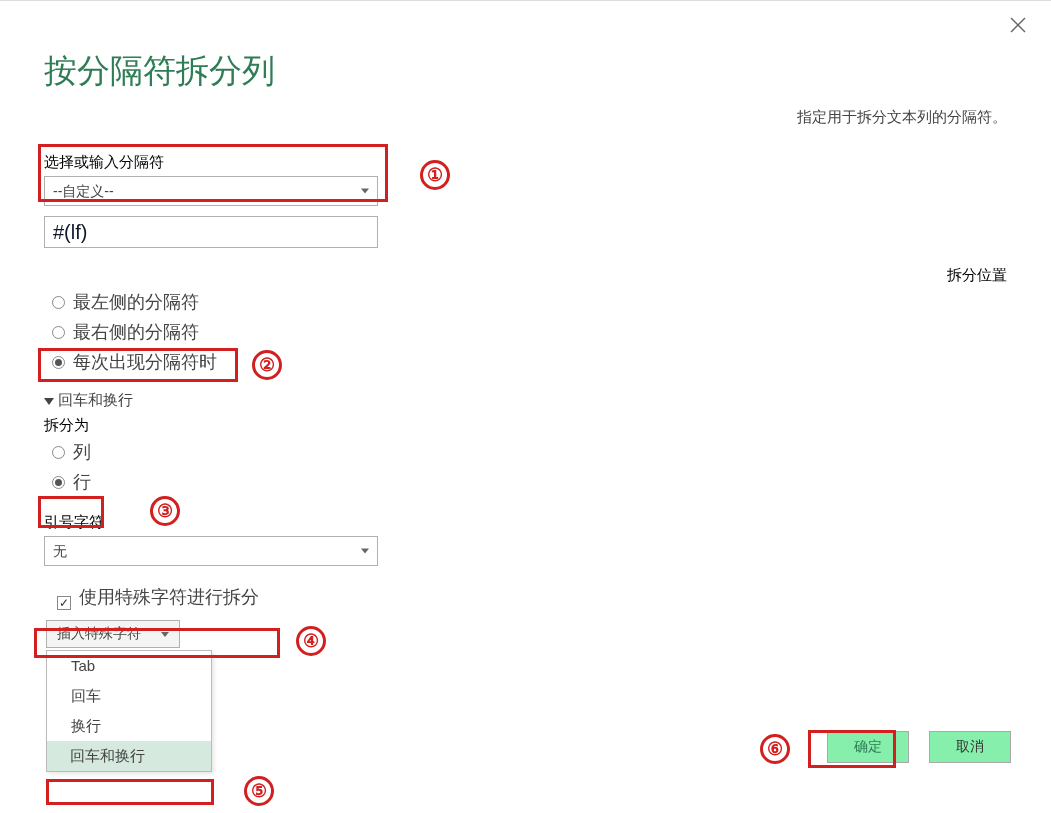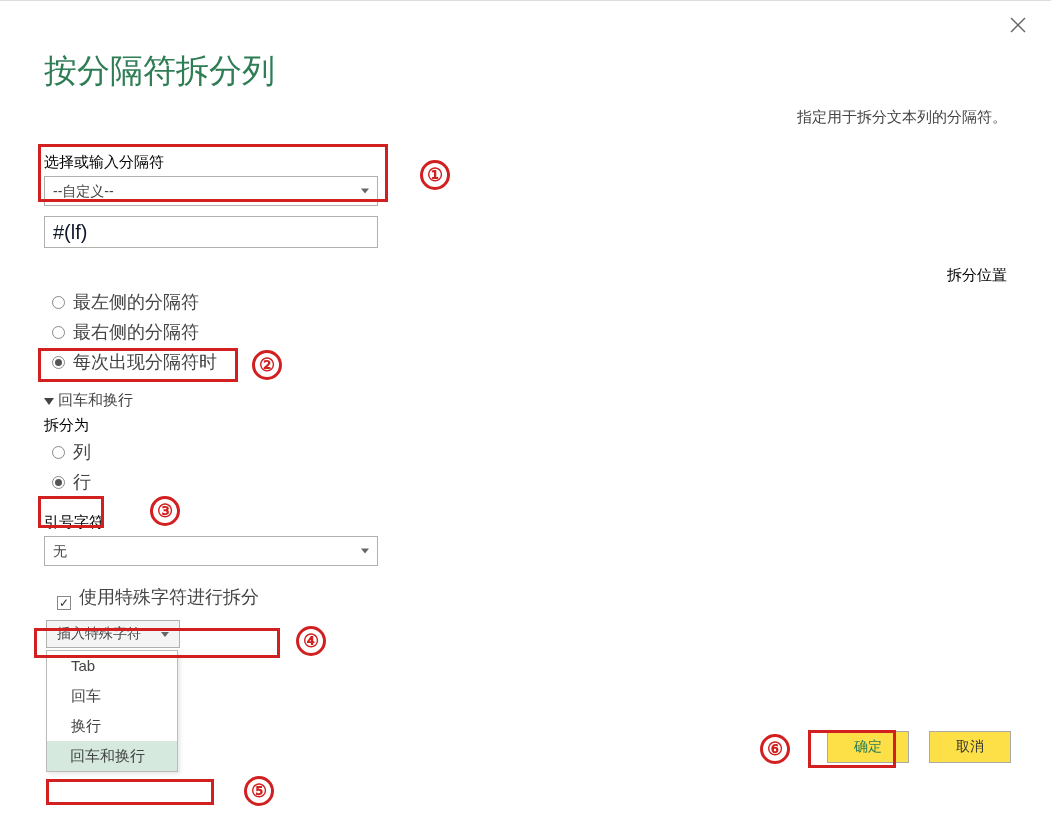--- a/index.html
+++ b/index.html
@@ -135,21 +135,21 @@
   }
   .insert-btn .chev {
     width: 0; height: 0;
     border-left: 4px solid transparent;
     border-right: 4px solid transparent;
     border-top: 5px solid #666;
   }
   .dropdown-menu {
     border: 1px solid #bbb;
     background: #fff;
-    width: 132px;
+    width: 166px;
     margin-top: 2px;
     margin-left: 2px;
     box-shadow: 2px 2px 4px rgba(0,0,0,0.1);
   }
   .dropdown-menu .menu-item {
     padding: 4px 24px;
     color: #444;
     font-size: 15px;
     cursor: pointer;
     line-height: 22px;
@@ -160,21 +160,21 @@
   }
   .footer-btns {
     position: absolute;
     bottom: 50px;
     right: 40px;
     display: flex;
     gap: 20px;
   }
   .btn {
     border: 1px solid #aaa;
-    background: #fde047;
+    background: #86efac;
     padding: 6px 26px;
     cursor: pointer;
     font-size: 14px;
     color: #333;
   }
   .btn.primary { color: #2E7D55; }
 
   
   .ann-box {
     position: absolute;

